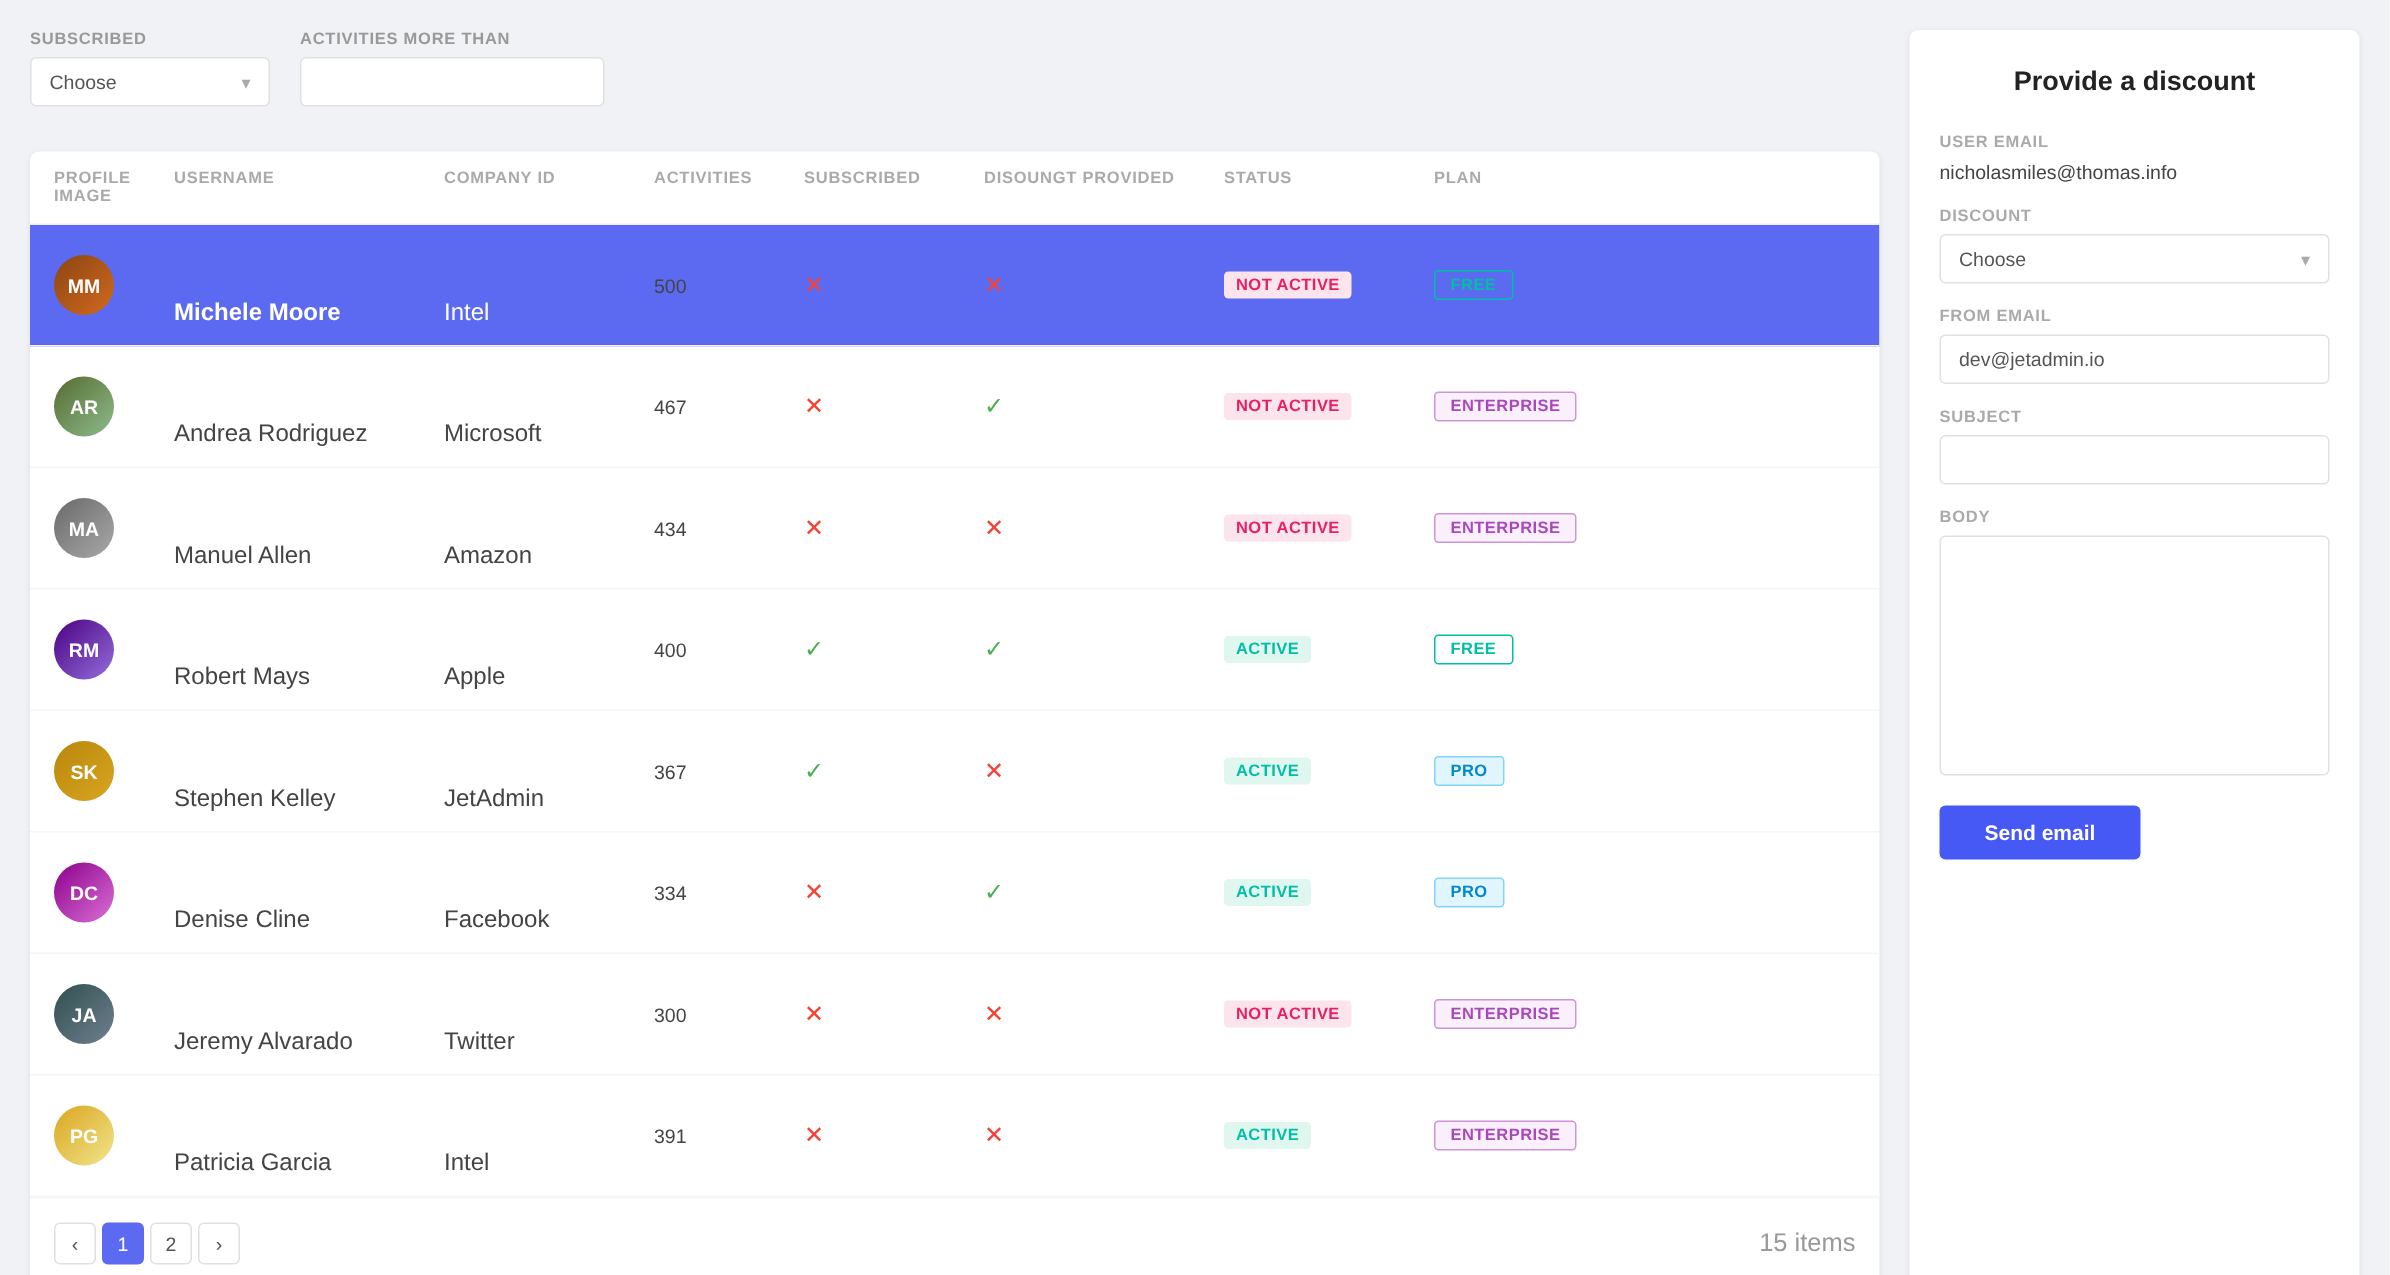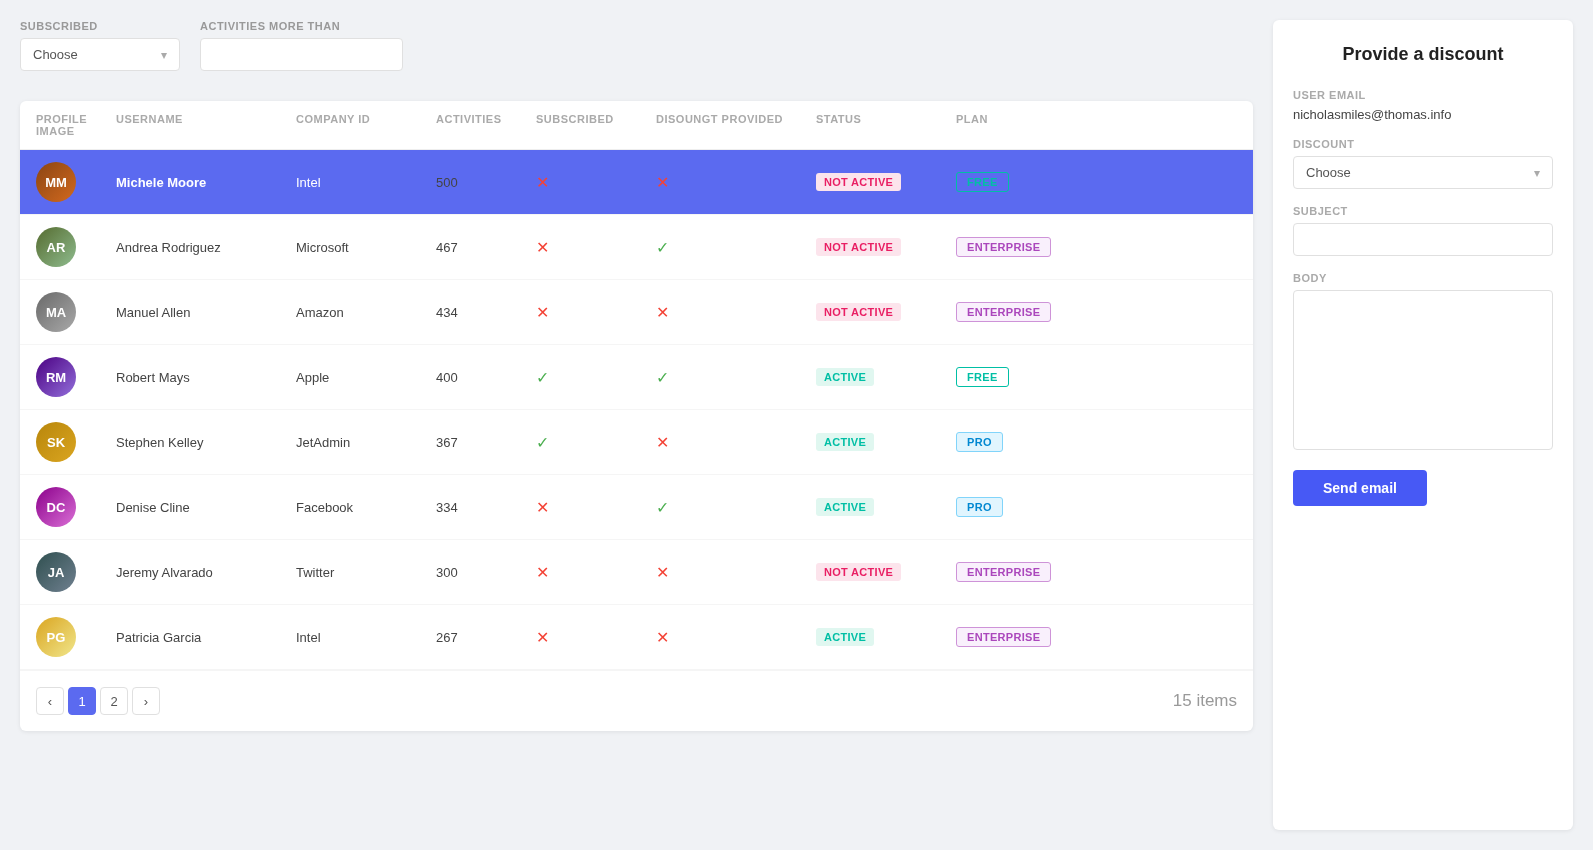--- a/index.html
+++ b/index.html
@@ -113,21 +113,22 @@
       border-radius: 50%;
       overflow: hidden;
       background: #ddd;
       display: flex;
       align-items: center;
       justify-content: center;
       font-size: 16px;
     }
     .cell-text {
       color: #444;
-      font-size: 13px;
+      font-size: 16px;
+      margin-top: 38px;
     }
     .cell-text.bold {
       font-weight: 600;
       color: #222;
     }
     .cell-number {
       color: #444;
       font-size: 13px;
     }
     .check-icon {
@@ -455,21 +456,21 @@
             <div><span class="plan-badge plan-enterprise">ENTERPRISE</span></div>
           </div>
           <div class="table-row">
             <div>
               <div class="avatar av-8">
                 <span class="avatar-text">PG</span>
               </div>
             </div>
             <div class="cell-text">Patricia Garcia</div>
             <div class="cell-text">Intel</div>
-            <div class="cell-number">267</div>
+            <div class="cell-number">391</div>
             <div><span class="cross-icon">✕</span></div>
             <div><span class="cross-icon">✕</span></div>
             <div><span class="status-badge status-active">ACTIVE</span></div>
             <div><span class="plan-badge plan-enterprise">ENTERPRISE</span></div>
           </div>
         </div>
 
       <div class="pagination">
         <div class="pagination-controls">
           <button class="page-btn">‹</button>
@@ -491,20 +492,24 @@
     </div>
 
     <div class="panel-field">
       <span class="panel-label">DISCOUNT</span>
       <div class="panel-select">
         <span>Choose</span>
         <span class="chevron-down">▾</span>
       </div>
     </div>
 
+    <div class="panel-field">
+      <span class="panel-label">FROM EMAIL</span>
+      <input class="panel-input" type="text" value="dev@jetadmin.io" style="">
+    </div>
 
     <div class="panel-field">
       <span class="panel-label">SUBJECT</span>
       <input class="panel-input" type="text" style="">
     </div>
 
     <div class="panel-field">
       <span class="panel-label">BODY</span>
       <textarea class="panel-textarea" style=""></textarea>
     </div>

